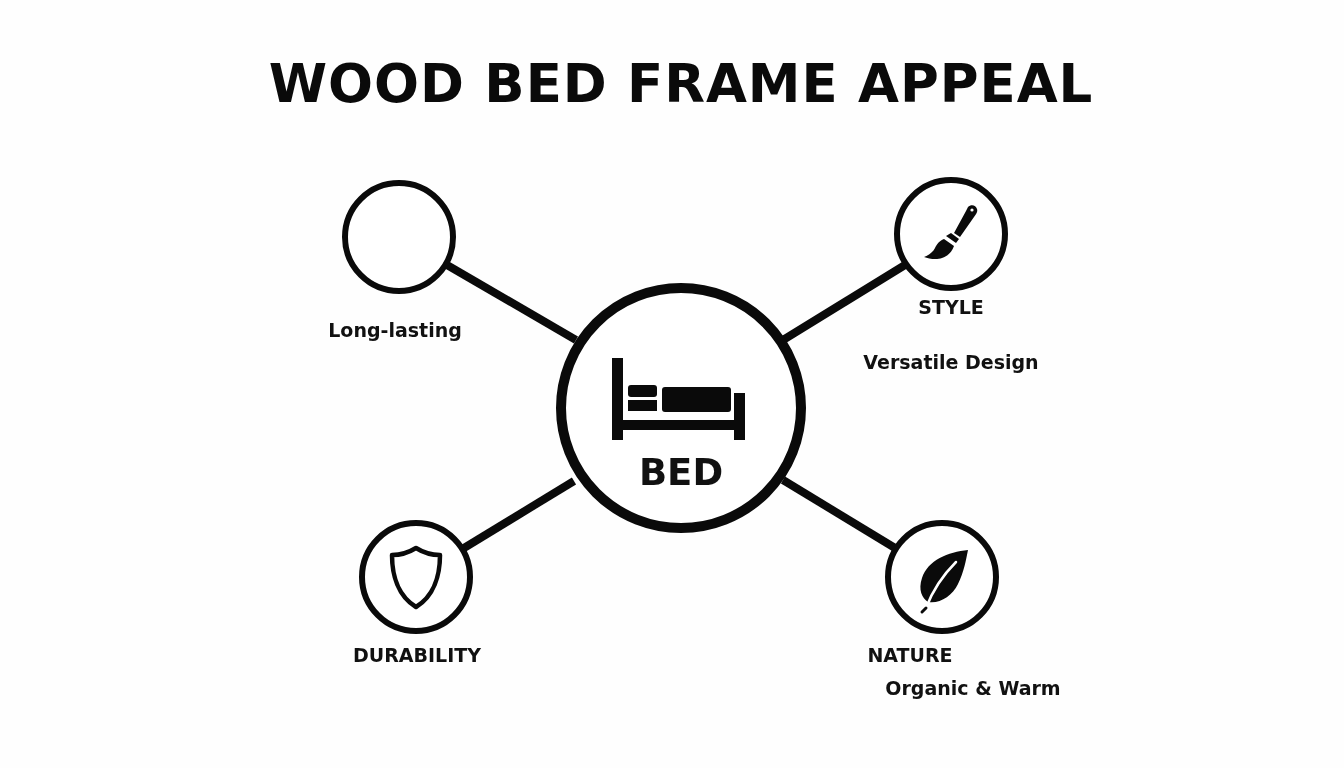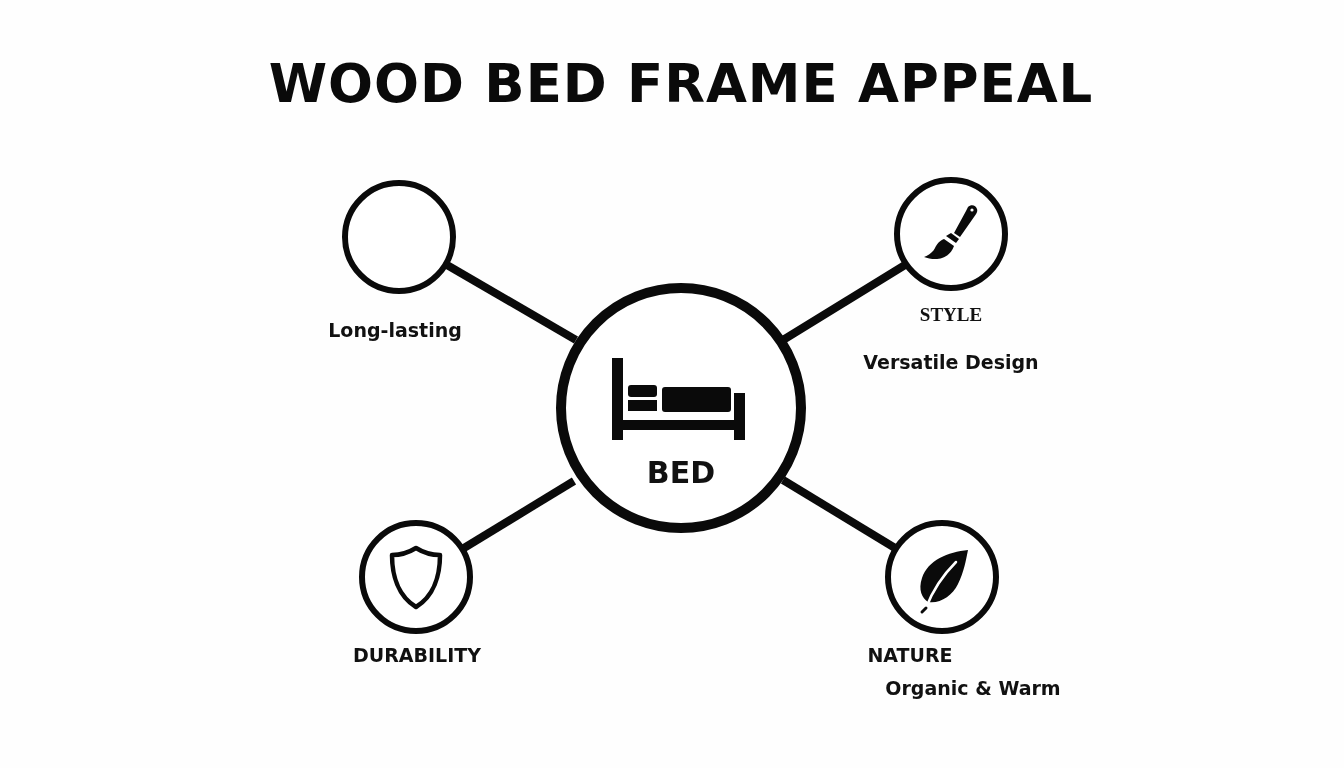--- a/index.html
+++ b/index.html
@@ -42,21 +42,21 @@
     position: absolute;
     text-align: center;
     font-family: "DejaVu Sans", sans-serif;
     font-weight: bold;
     color: #111111;
     white-space: nowrap;
     transform: translateX(-50%);
   }
   .label.head { font-size: 19px; line-height: 24px; }
   .label.sub { font-size: 19px; line-height: 24px; }
-  .label.center { font-size: 30px; line-height: 36px; }
+  .label.center { font-size: 37px; line-height: 36px; }
 </style>
 </head>
 <body>
 
 <div class="canvas">
 
   <div class="title">WOOD BED FRAME APPEAL</div>
 
   <svg class="diagram" width="1344" height="768" viewBox="0 0 1344 768">
 
@@ -108,21 +108,21 @@
       <path d="M968 550 C948 552 928 560 922 578 C918 590 922 598 928 602 C940 604 952 596 958 584 C964 572 966 560 968 550 Z" fill="#0a0a0a"></path>
       <path d="M926 608 C932 592 942 576 956 562" fill="none" stroke="#ffffff" stroke-width="2.5" stroke-linecap="round"></path>
       <path d="M926 608 L922 612" stroke="#0a0a0a" stroke-width="3" stroke-linecap="round"></path>
     </g>
   </svg>
 
   <div class="label center" style="left:681px; top:455px;">BED</div>
 
   <div class="label sub" style="left:395px; top:318px;text-align:center;">Long-lasting</div>
 
-  <div class="label head" style="left:951px; top:303px;font-family:Liberation Serif, serif;">STYLE</div>
+  <div class="label head" style="left:951px; top:295px;">STYLE</div>
   <div class="label sub" style="left:951px; top:350px;">Versatile Design</div>
 
   <div class="label head" style="left:417px; top:643px;">DURABILITY</div>
 
   <div class="label head" style="left:910px; top:643px;">NATURE</div>
   <div class="label sub" style="left:973px; top:676px;">Organic &amp; Warm</div>
 
 </div>
 
 </body></html>

